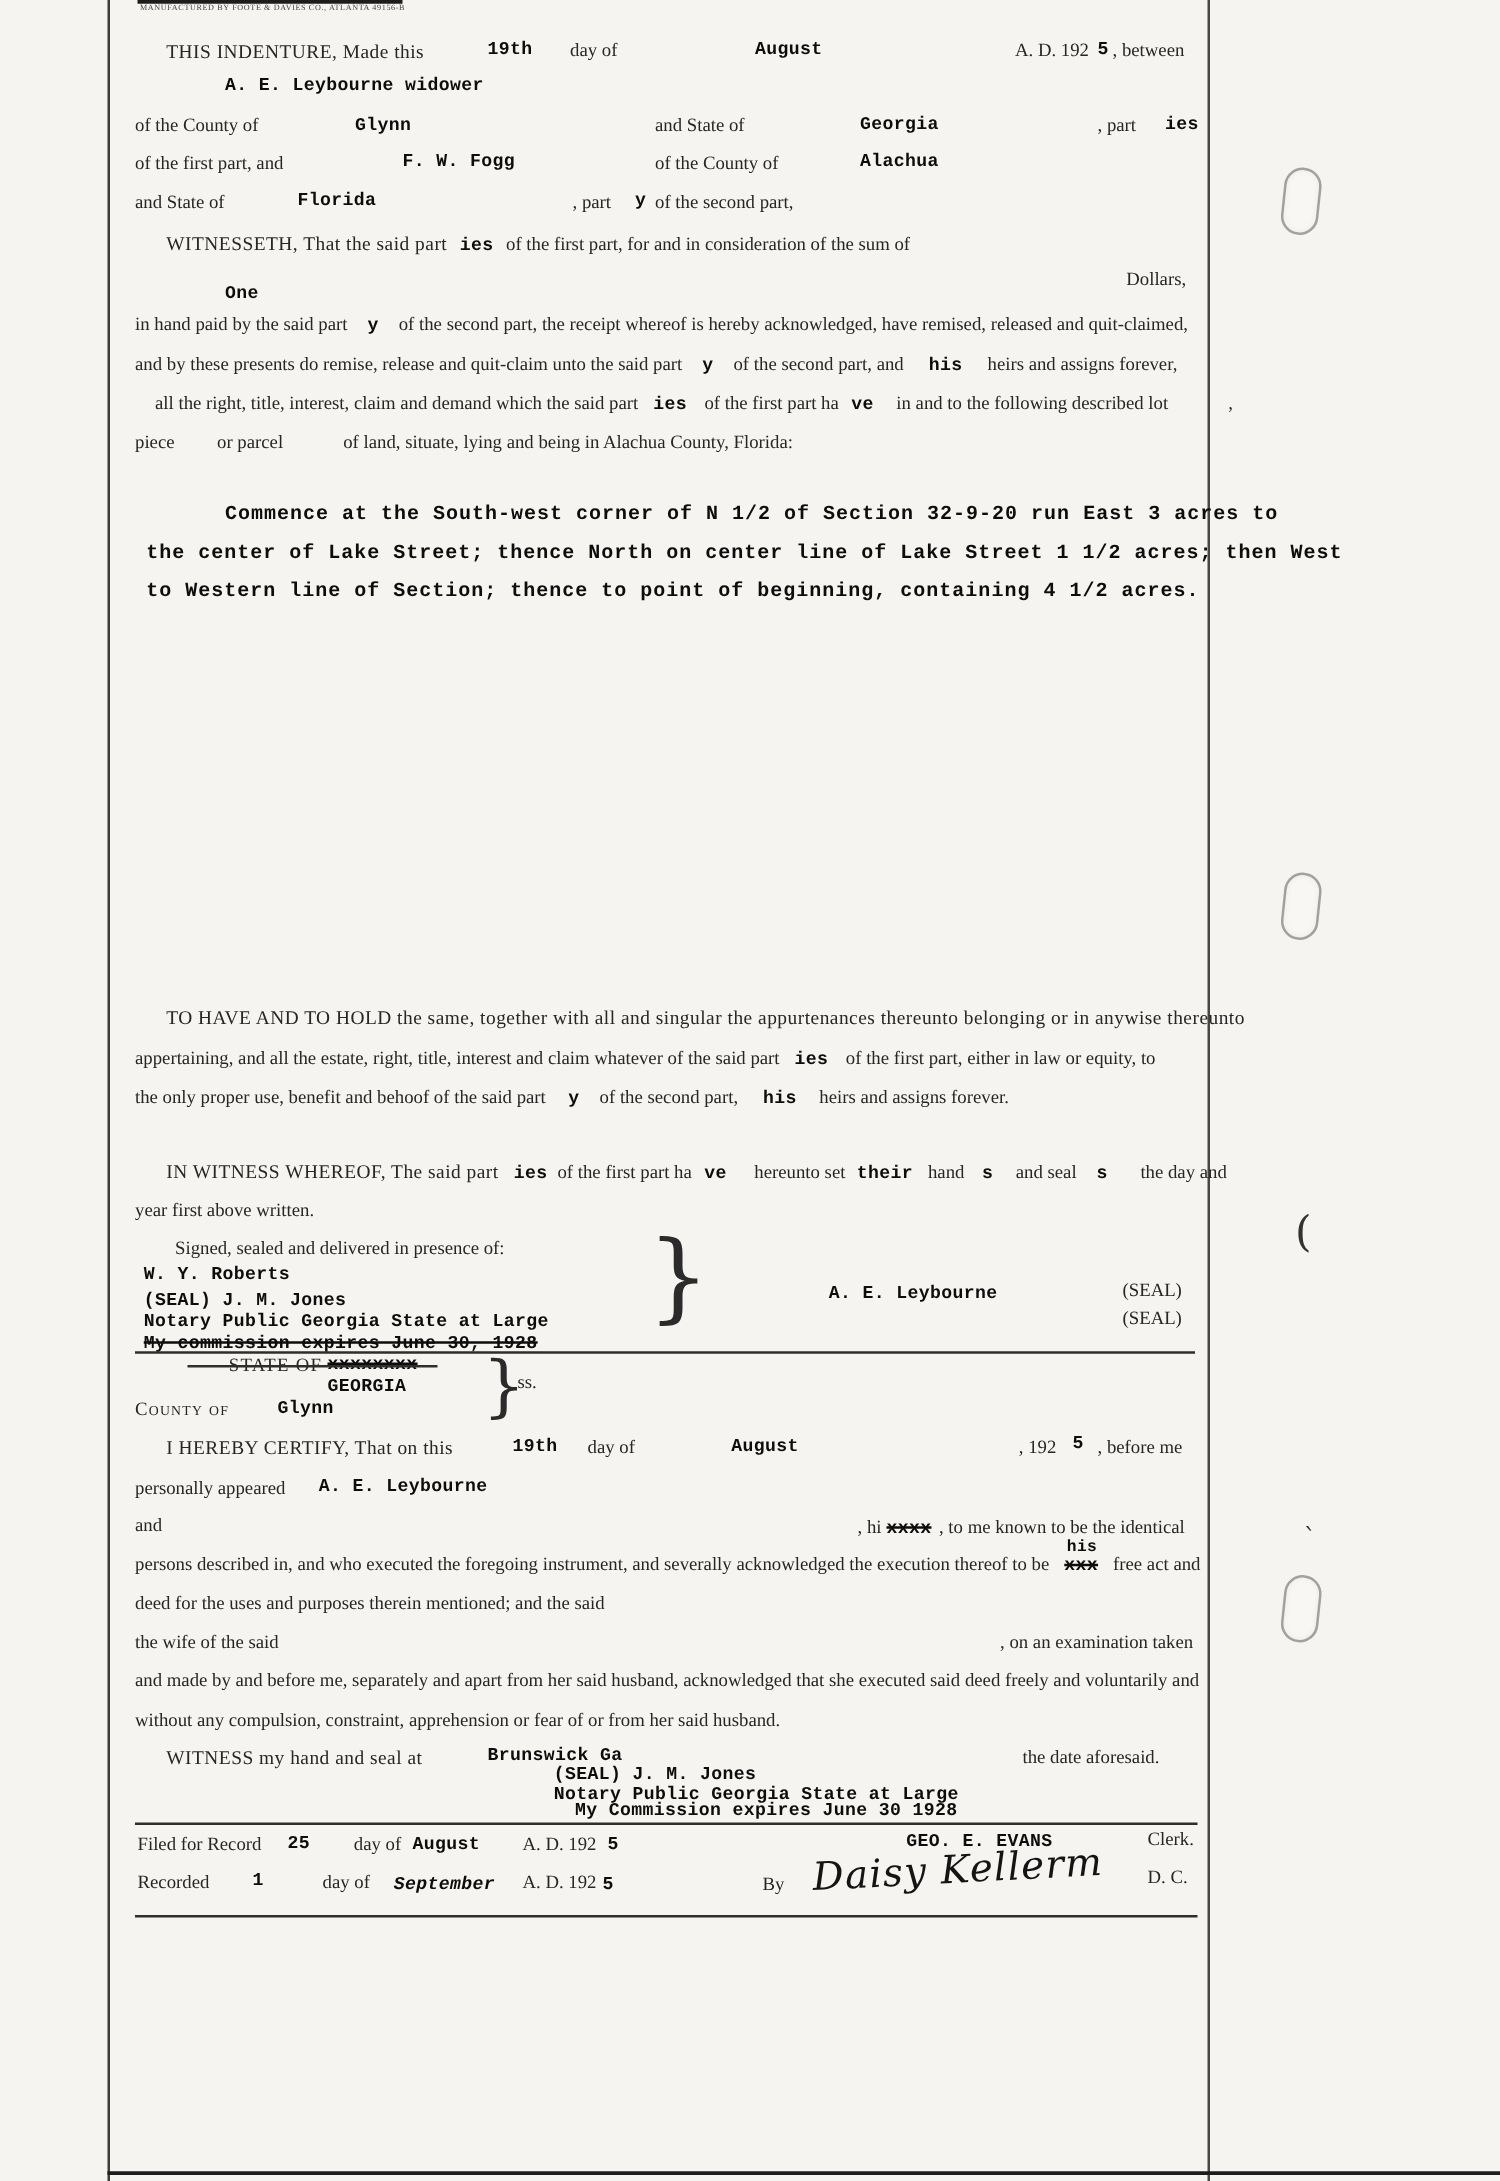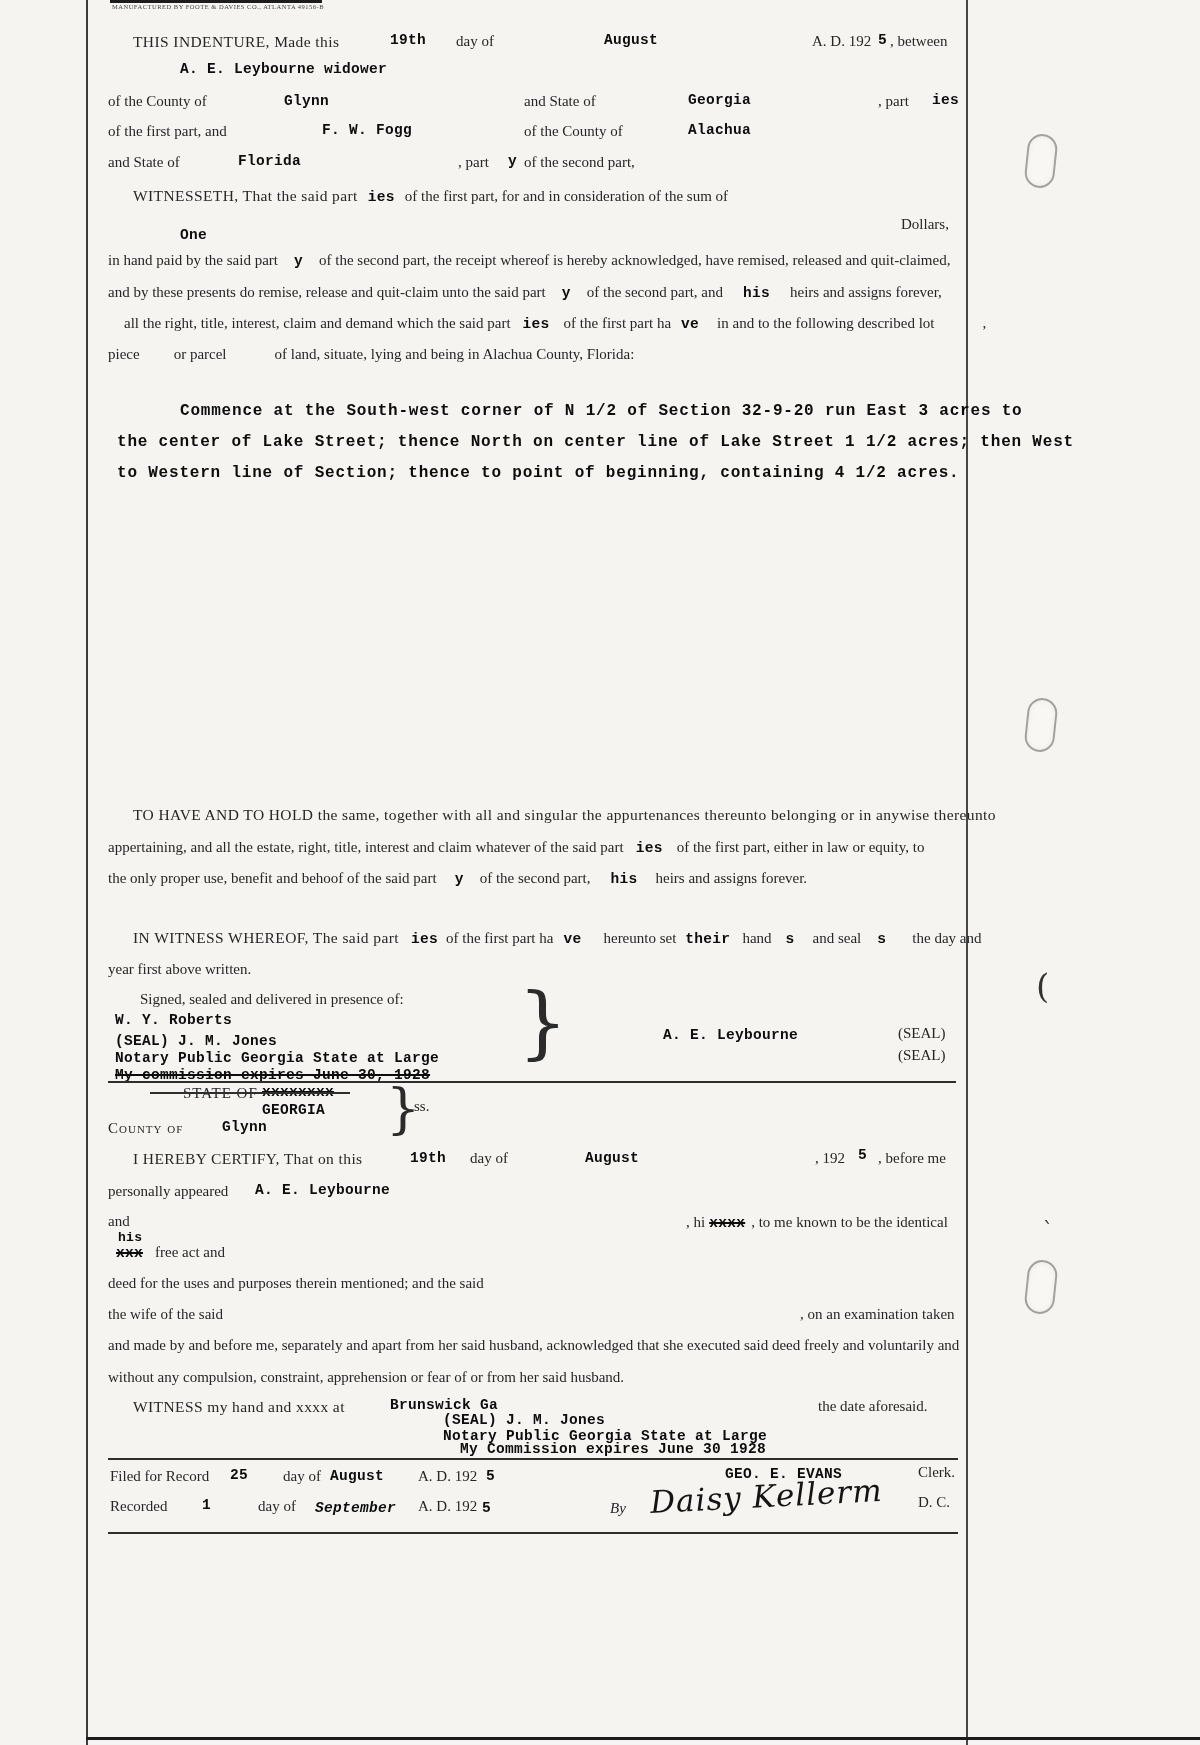--- a/index.html
+++ b/index.html
@@ -185,34 +185,35 @@
 <span class="abs t" style="left:255px; top:1182px;">A. E. Leybourne</span>
 
 <span class="abs f" style="left:108px; top:1213px;">and</span>
 <div class="line" style="left:686px; top:1213px;">
   <span class="f">, hi</span>
   <span class="t struck">xxxx</span>
   <span class="f" style="margin-left:2px;">, to me known to be the identical</span>
 </div>
 
 <div class="line" style="left:108px; top:1243px;">
+  <span class="f">persons described in, and who executed the foregoing instrument, and severally acknowledged the execution thereof to be</span>
   <span class="stack" style="margin-left:8px;">
     <span class="t over">his</span>
     <span class="t struck">xxx</span>
   </span>
   <span class="f" style="margin-left:8px;">free act and</span>
 </div>
 
 <span class="abs f" style="left:108px; top:1275px;">deed for the uses and purposes therein mentioned; and the said</span>
 <span class="abs f" style="left:108px; top:1306px;">the wife of the said</span>
 <span class="abs f" style="left:800px; top:1306px;">, on an examination taken</span>
 <span class="abs f" style="left:108px; top:1337px;">and made by and before me, separately and apart from her said husband, acknowledged that she executed said deed freely and voluntarily and</span>
 <span class="abs f" style="left:108px; top:1369px;">without any compulsion, constraint, apprehension or fear of or from her said husband.</span>
 
-<span class="abs f f-lead" style="left:133px; top:1398px;">WITNESS my hand and xxxx at</span>
+<span class="abs f f-lead" style="left:133px; top:1398px;">WITNESS my hand and seal at</span>
 <span class="abs t" style="left:390px; top:1397px;">Brunswick Ga</span>
 <span class="abs f" style="left:818px; top:1398px;">the date aforesaid.</span>
 <span class="abs t" style="left:443px; top:1412px;">(SEAL)  J. M. Jones</span>
 <span class="abs t" style="left:443px; top:1428px;">Notary Public Georgia State at Large</span>
 <span class="abs t" style="left:460px; top:1441px;">My Commission expires June 30 1928</span>
 
 <div class="rule" style="left:108px; top:1458px; width:850px; height:2px;"></div>
 
 <span class="abs f" style="left:110px; top:1468px;">Filed for Record</span>
 <span class="abs t" style="left:230px; top:1467px;">25</span>
@@ -222,17 +223,17 @@
 <span class="abs t" style="left:486px; top:1468px;">5</span>
 <span class="abs t" style="left:725px; top:1466px;">GEO. E. EVANS</span>
 <span class="abs f" style="left:918px; top:1464px;">Clerk.</span>
 
 <span class="abs f" style="left:110px; top:1498px;">Recorded</span>
 <span class="abs t" style="left:202px; top:1497px;">1</span>
 <span class="abs f" style="left:258px; top:1498px;">day of</span>
 <span class="abs t" style="left:315px; top:1500px;font-style:italic;">September</span>
 <span class="abs f" style="left:418px; top:1498px;">A. D. 192</span>
 <span class="abs t" style="left:482px; top:1500px;">5</span>
-<span class="abs f" style="left:610px; top:1500px;font-style:italic;">By</span>
+<span class="abs f" style="left:610px; top:1500px;">By</span>
 <span class="abs hand" style="left:650px; top:1478px;">Daisy Kellerm</span>
 <span class="abs f" style="left:918px; top:1494px;">D. C.</span>
 
 <div class="rule" style="left:108px; top:1532px; width:850px; height:2px;"></div>
 
 </body></html>

